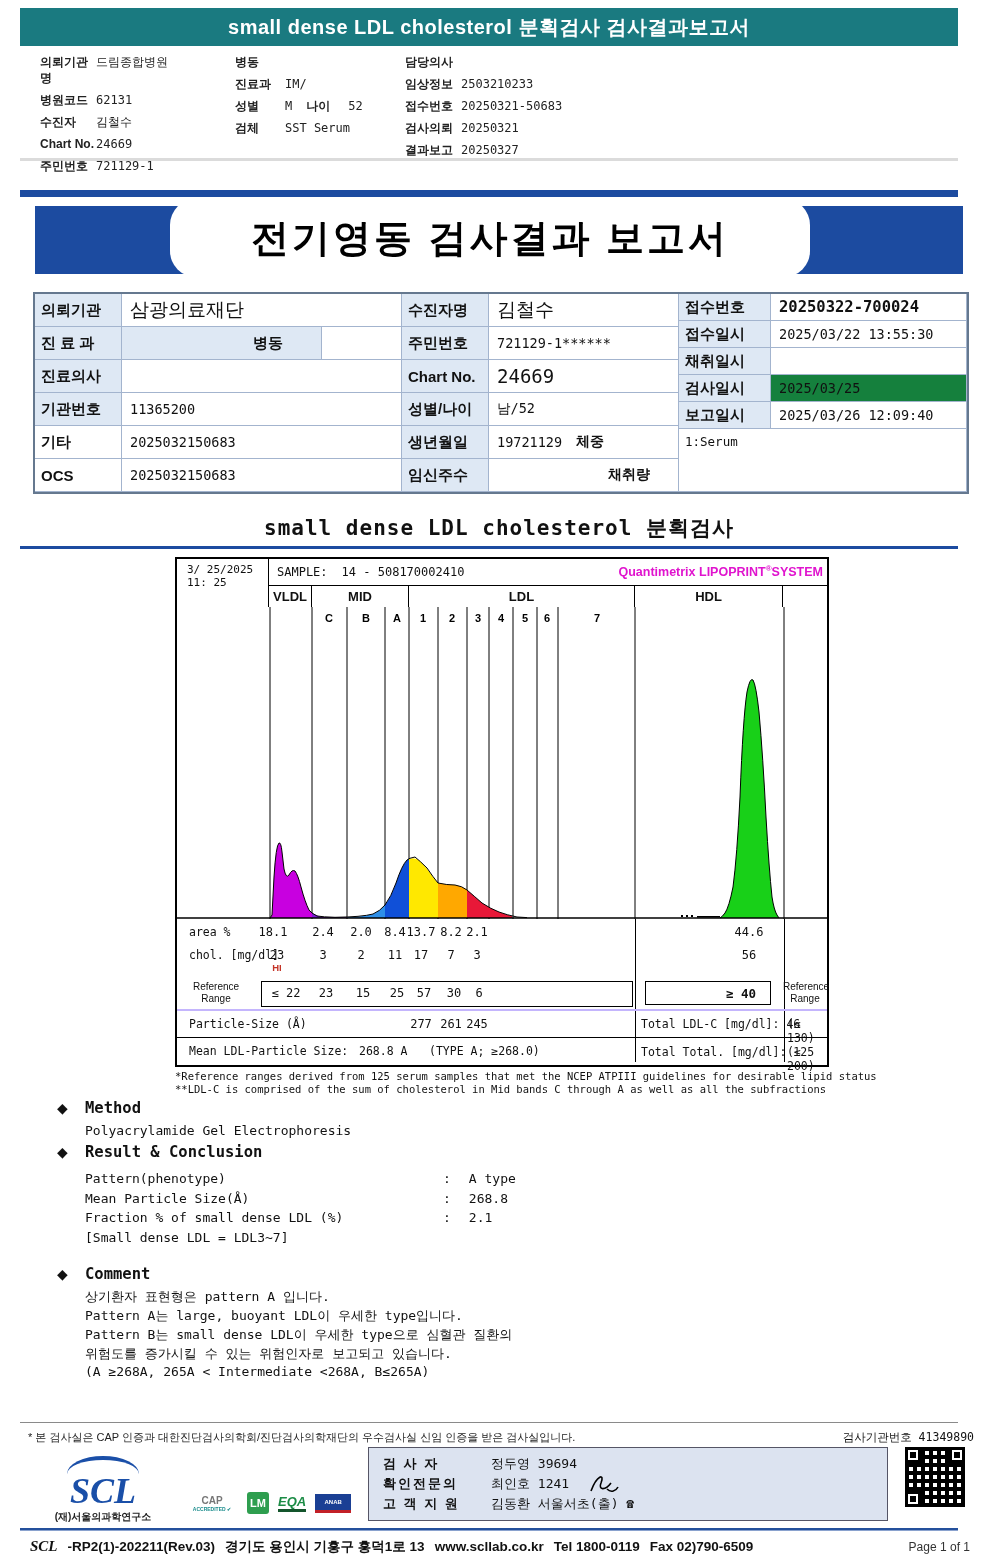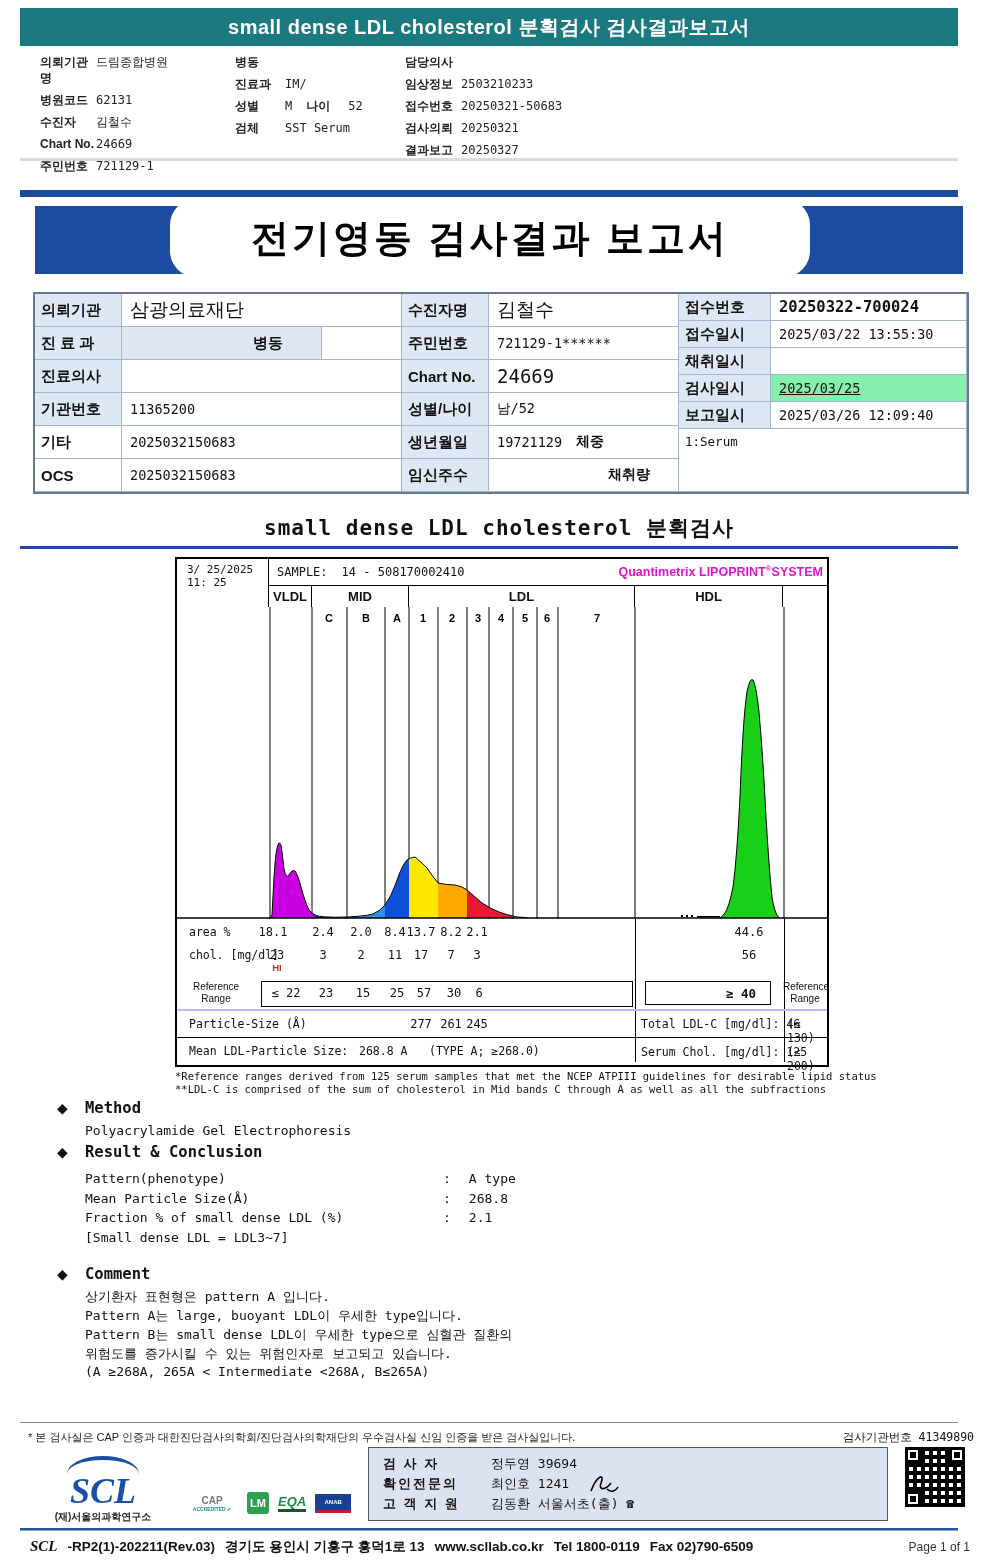--- a/index.html
+++ b/index.html
@@ -31,21 +31,21 @@
   .info-table{position:absolute;left:33px;top:292px;width:932px;display:flex;border:2px solid #65788F;background:#fff;}
   .left-grid{display:grid;grid-template-columns:87px 280px 87px 190px;grid-auto-rows:33px;width:644px;}
   .right-grid{display:grid;grid-template-columns:92px 196px;grid-template-rows:27px 27px 27px 27px 27px 63px;width:288px;}
   .cell{border-right:1px solid #A3B4CE;border-bottom:1px solid #A3B4CE;display:flex;align-items:center;
         padding:0 6px;font-size:15px;overflow:hidden;white-space:nowrap;}
   .lbl{background:#DEE8F4;font-weight:600;}
   .lbl.plain{background:#fff;}
   .val{font-family:"DejaVu Sans Mono",monospace;font-size:13.5px;padding-left:8px;}
   .val.big{font-size:19px;}
   .val.bold{font-weight:700;font-size:15.5px;}
-  .val.tint{background:#86efac;text-decoration:underline;}
+  .val.tint{background:#15803d;}
   .ward-box{height:100%;width:200px;background:#DEE8F4;border-right:1px solid #A3B4CE;
             display:flex;align-items:center;justify-content:flex-end;padding-right:38px;
             font-weight:600;font-size:15px;box-sizing:border-box;}
   .emb{font-weight:700;font-family:"Liberation Sans",sans-serif;font-size:14px;margin-left:14px;}
   .right-al{margin-left:auto;padding-right:22px;}
   .note-cell{grid-column:1/3;border-right:1px solid #A3B4CE;align-items:flex-start;
              padding-top:5px;font-family:"DejaVu Sans Mono",monospace;font-size:12.5px;}
 
   
   .section-title{position:absolute;left:0;top:514px;width:998px;text-align:center;
@@ -399,21 +399,21 @@
         <span class="num" style="left:274px;">261</span>
         <span class="num" style="left:300px;">245</span>
         <span class="tot"><span>Total LDL-C [mg/dl]:</span> <span>46</span></span>
         <span class="totref">(≤ 130)</span>
       </div>
 
       <div class="r-mean">
         <span class="meanseg" style="left:12px;">Mean LDL-Particle Size:</span>
         <span class="meanseg" style="left:182px;">268.8 A</span>
         <span class="meanseg" style="left:252px;">(TYPE A; ≥268.0)</span>
-        <span class="tot" style="top:7px;"><span>Serum Chol. [mg/dl]:</span> <span>125</span></span>
+        <span class="tot" style="top:7px;"><span>Total Total. [mg/dl]:</span> <span>125</span></span>
         <span class="totref" style="top:7px;">(≤ 200)</span>
       </div>
     </div>
   </div>
 
   <div class="footnotes">
     <div>*Reference ranges derived from 125 serum samples that met the NCEP ATPIII guidelines for desirable lipid status</div>
     <div>**LDL-C is comprised of the sum of cholesterol in Mid bands C through A as well as all the subfractions</div>
   </div>
 

